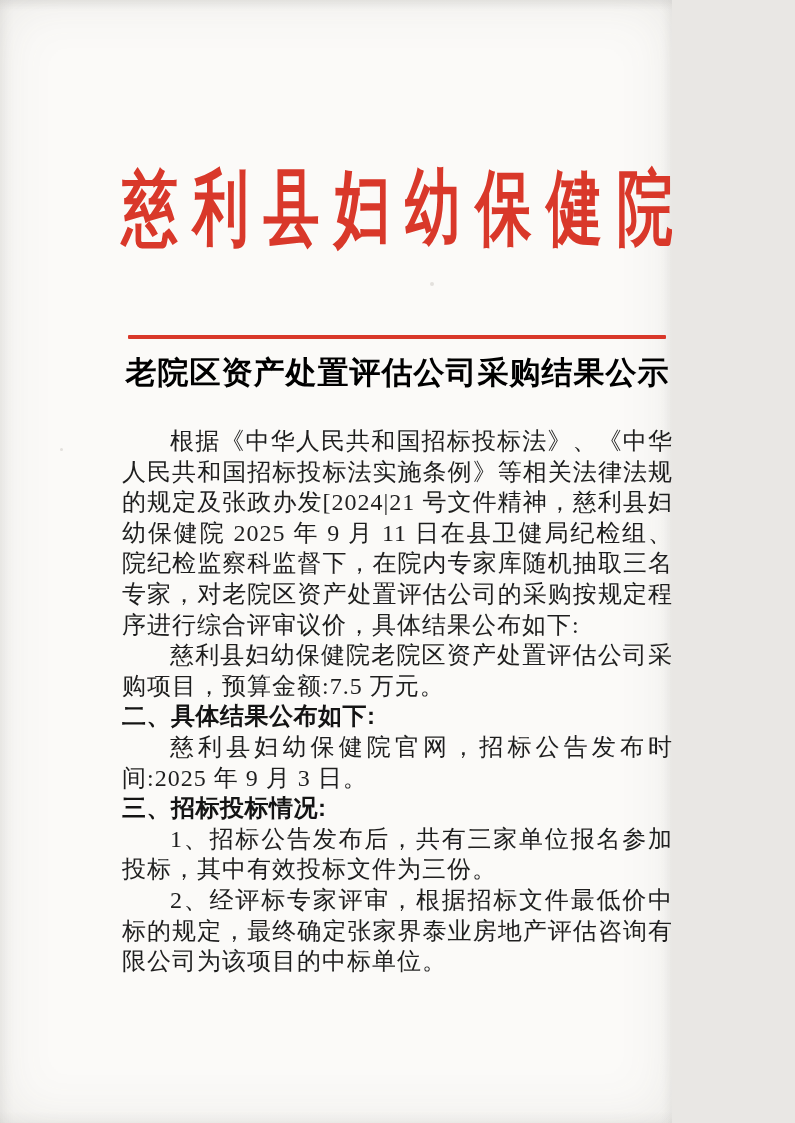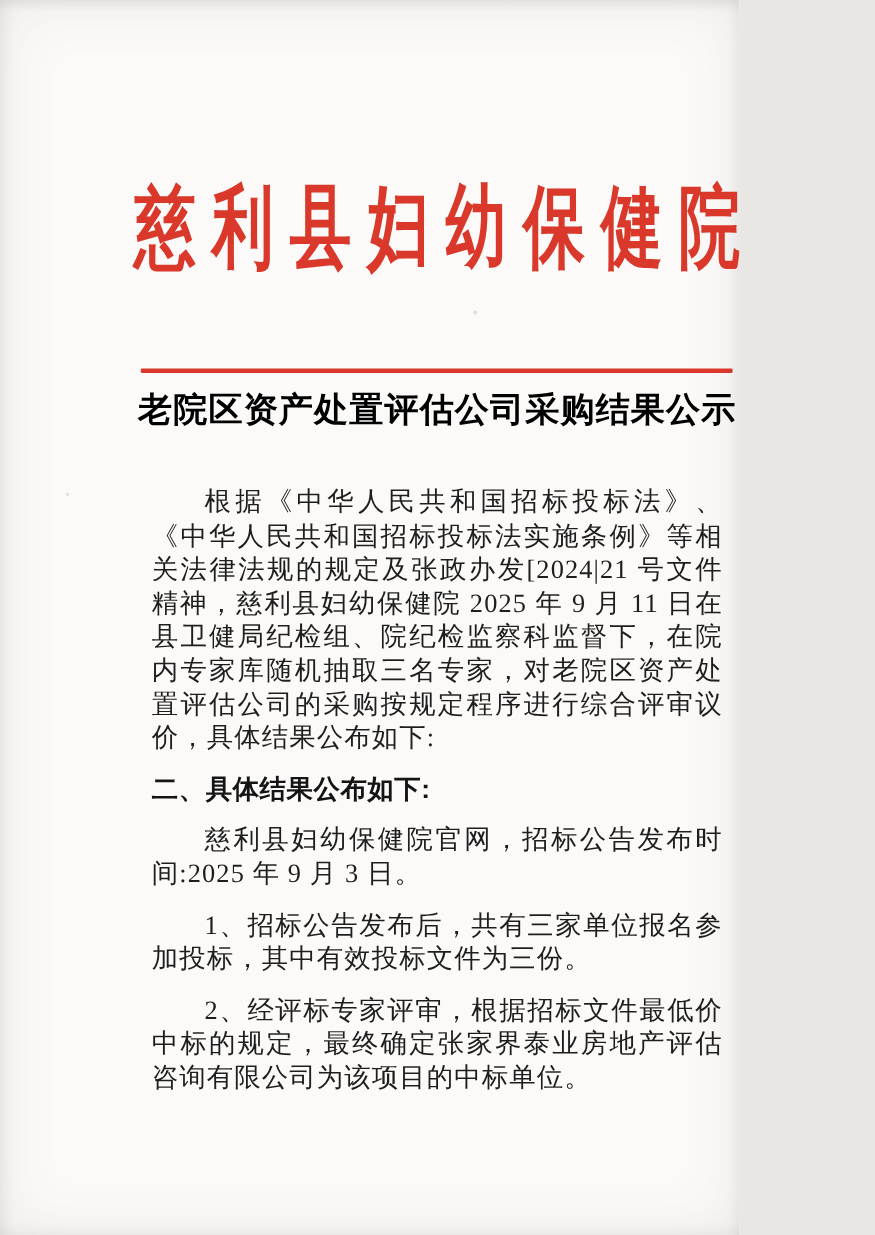--- a/index.html
+++ b/index.html
@@ -65,21 +65,21 @@
   .doc-body{
     position:absolute;
     top:426px;left:122px;
     width:551px;
     font-size:24px;
     line-height:30.6px;
     color:var(--ink);
     text-align:justify;
     letter-spacing:1px;
   }
-  .doc-body p{margin:16px;padding:0;}
+  .doc-body p{margin:0;padding:0;}
   .para{text-indent:2em;}
   .section-heading{
     text-indent:0;
     font-weight:bold;
     color:#141414;
     font-family:"Liberation Sans","DejaVu Sans",sans-serif;
     letter-spacing:0.5px;
   }
   .speck{
     position:absolute;border-radius:50%;
@@ -105,24 +105,26 @@
   <div class="letterhead">慈利县妇幼保健院</div>
 
   <div class="divider"></div>
 
   <h1 class="doc-title">老院区资产处置评估公司采购结果公示</h1>
 
   <div class="doc-body">
 
     <p class="para">根据《中华人民共和国招标投标法》、《中华人民共和国招标投标法实施条例》等相关法律法规的规定及张政办发[2024|21 号文件精神，慈利县妇幼保健院 2025 年 9 月 11 日在县卫健局纪检组、院纪检监察科监督下，在院内专家库随机抽取三名专家，对老院区资产处置评估公司的采购按规定程序进行综合评审议价，具体结果公布如下:</p>
 
+    <p class="para">慈利县妇幼保健院老院区资产处置评估公司采购项目，预算金额:7.5 万元。</p>
 
     <p class="section-heading">二、具体结果公布如下:</p>
     <p class="para">慈利县妇幼保健院官网，招标公告发布时间:2025 年 9 月 3 日。</p>
 
+    <p class="section-heading">三、招标投标情况:</p>
     <p class="para">1、招标公告发布后，共有三家单位报名参加投标，其中有效投标文件为三份。</p>
     <p class="para">2、经评标专家评审，根据招标文件最低价中标的规定，最终确定张家界泰业房地产评估咨询有限公司为该项目的中标单位。</p>
 
   </div>
 
   <span class="speck s1"></span>
   <span class="speck s2"></span>
   <span class="scratch"></span>
 
 </div>

